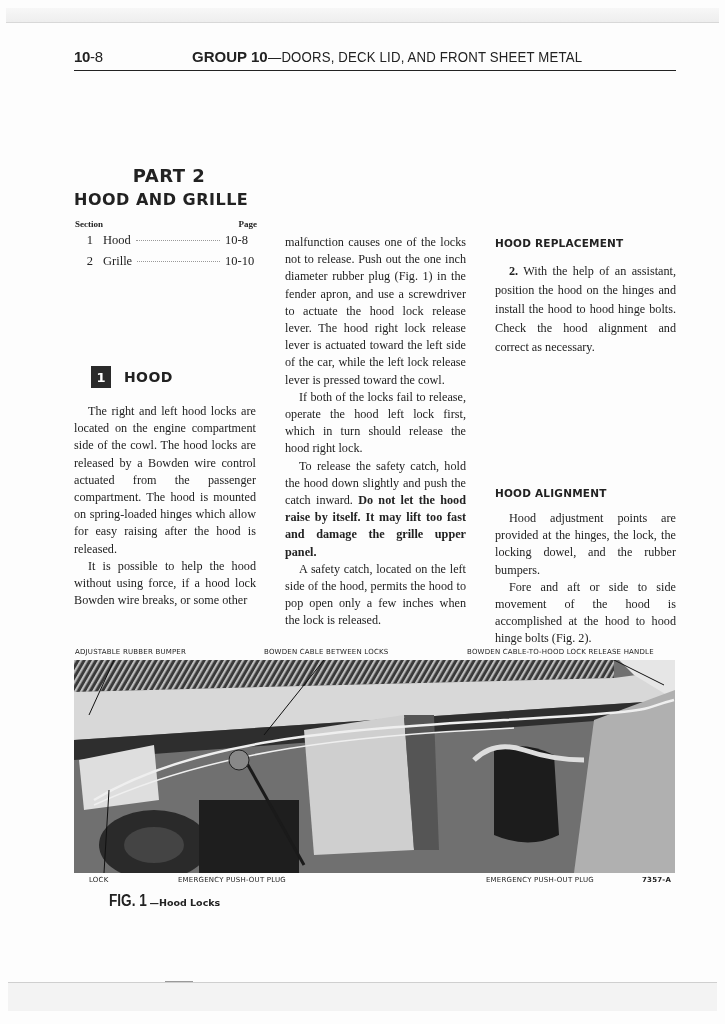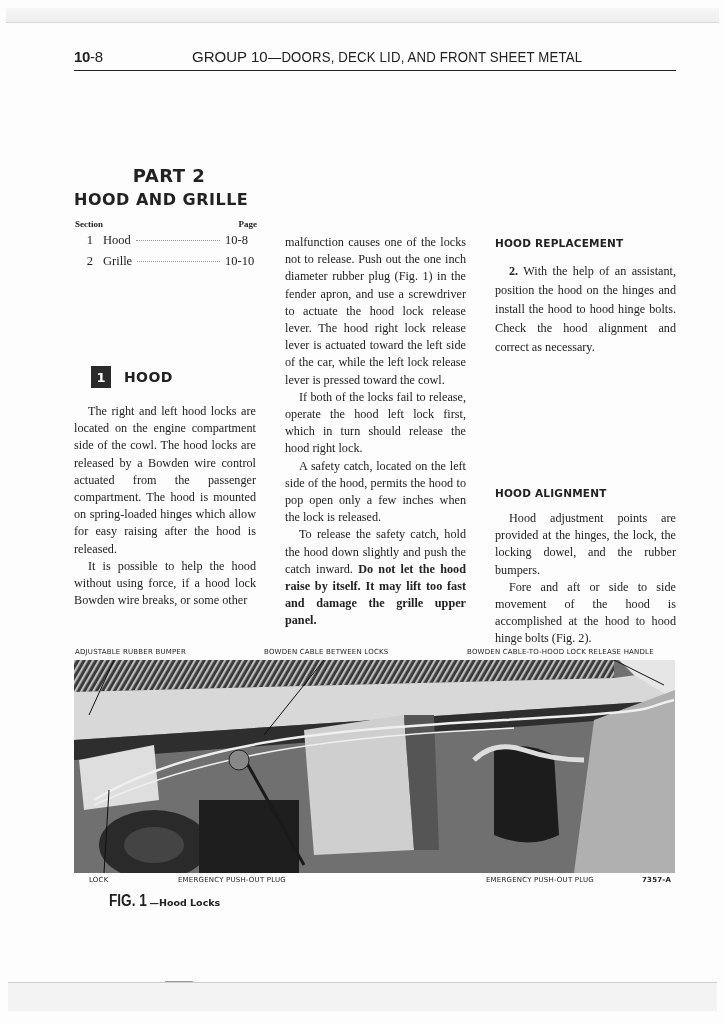--- a/index.html
+++ b/index.html
@@ -27,21 +27,21 @@
     position: absolute; left: 0; top: 0;
     font-family: "Liberation Sans", "DejaVu Sans", sans-serif;
     font-weight: bold; font-size: 15px; letter-spacing: -0.3px;
   }
   .page-num .light { font-weight: normal; }
   .group-title {
     position: absolute; left: 118px; top: 0;
     font-family: "Liberation Sans", "DejaVu Sans", sans-serif;
     font-size: 15px; white-space: nowrap;
   }
-  .group-title b { font-weight: normal; }
+  .group-title b { font-weight: bold; }
   .group-title span.rest { font-weight: normal; transform: scaleX(0.88); display: inline-block; transform-origin: left; letter-spacing: 0.2px;}
 
   .part-title {
     position: absolute; left: 74px; top: 165px; width: 190px; text-align: center;
     font-family: "DejaVu Sans", sans-serif; font-weight: bold; font-size: 18px; letter-spacing: 0.5px;
   }
   .part-subtitle {
     position: absolute; left: 74px; top: 190px; width: 190px; text-align: left;
     font-family: "DejaVu Sans", sans-serif; font-weight: bold; font-size: 16px; letter-spacing: 0.5px;
   }
@@ -130,22 +130,22 @@
 </div>
 
 <div class="col col1">
   <p>The right and left hood locks are located on the engine compartment side of the cowl. The hood locks are released by a Bowden wire control actuated from the passenger compartment. The hood is mounted on spring-loaded hinges which allow for easy raising after the hood is released.</p>
   <p>It is possible to help the hood without using force, if a hood lock Bowden wire breaks, or some other</p>
 </div>
 
 <div class="col col2">
   <p style="text-indent:0">malfunction causes one of the locks not to release. Push out the one inch diameter rubber plug (Fig. 1) in the fender apron, and use a screwdriver to actuate the hood lock release lever. The hood right lock release lever is actuated toward the left side of the car, while the left lock release lever is pressed toward the cowl.</p>
   <p>If both of the locks fail to release, operate the hood left lock first, which in turn should release the hood right lock.</p>
+  <p><span>To release the safety catch, hold the hood down slightly and push the catch inward. </span><span class="strong">Do not let the hood raise by itself. It may lift too fast and damage the grille upper panel.</span></p>
   <p>A safety catch, located on the left side of the hood, permits the hood to pop open only a few inches when the lock is released.</p>
-  <p><span>To release the safety catch, hold the hood down slightly and push the catch inward. </span><span class="strong">Do not let the hood raise by itself. It may lift too fast and damage the grille upper panel.</span></p>
 </div>
 
 <div class="sub-head" style="left:495px; top:237px;">HOOD REPLACEMENT</div>
 <div class="col col3">
   <div class="step-gap"></div>
   <p class="step" style="line-height:19px"><b>2.</b> <span>With the help of an assistant, position the hood on the hinges and install the hood to hood hinge bolts. Check the hood alignment and correct as necessary.</span></p>
 </div>
 
 <div class="sub-head" style="left:495px; top:487px;">HOOD ALIGNMENT</div>
 <div class="col" style="left:495px; top:510px; width:181px;">

